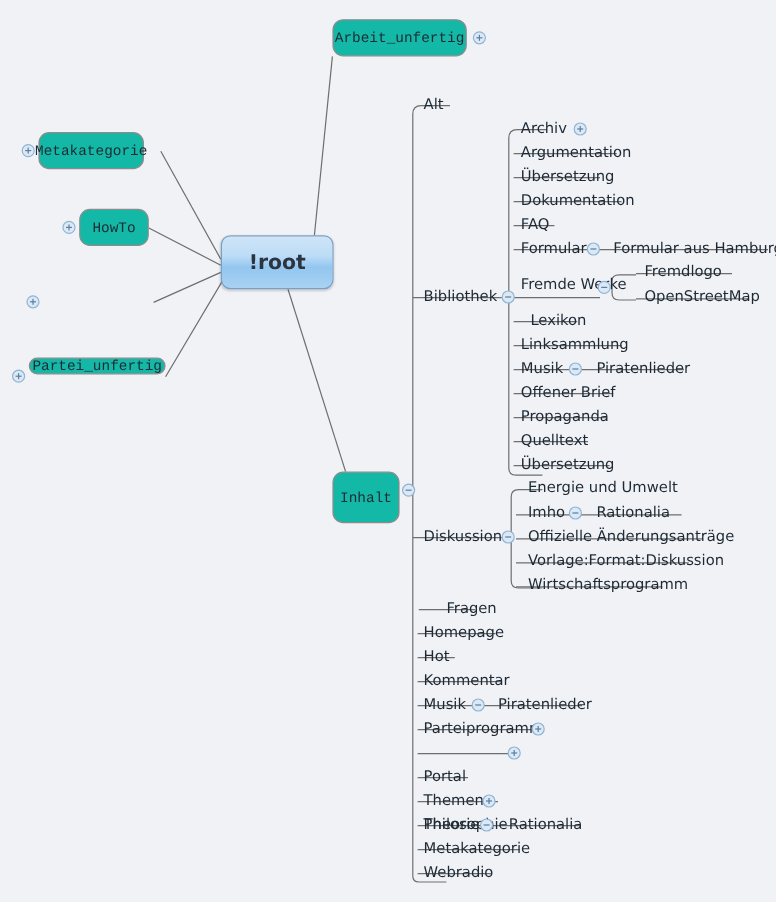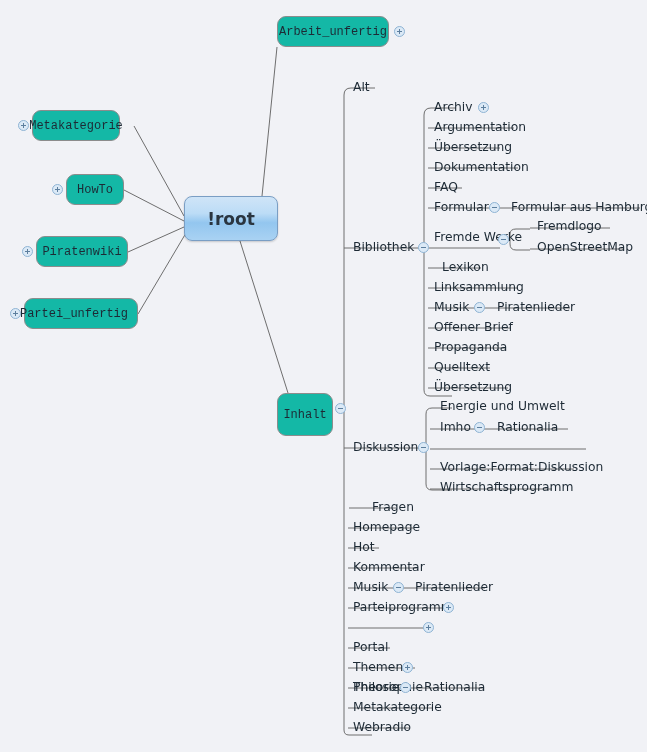--- a/index.html
+++ b/index.html
@@ -171,26 +171,23 @@
   <div class="box-node" style="left:32px; top:110px; width:88px; height:31px;">
     <span>Metakategorie</span>
   </div>
 
   <div class="toggle plus" style="left:52px; top:184px;"></div>
   <div class="box-node" style="left:66px; top:174px; width:58px; height:31px;">
     <span>HowTo</span>
   </div>
 
   <div class="toggle plus" style="left:22px; top:246px;"></div>
-  <div class="box-node" style="left:36px; top:236px; width:92px; height:31px;">
-    <span>Piratenwiki</span>
-  </div>
 
   <div class="toggle plus" style="left:10px; top:308px;"></div>
-  <div class="box-node" style="left:24px; top:298px; width:114px; height:31px;justify-content:flex-end;">
+  <div class="box-node" style="left:24px; top:298px; width:114px; height:14px;">
     <span>Partei_unfertig</span>
   </div>
 
   <div class="box-node" style="left:277px; top:16px; width:112px; height:31px;">
     <span>Arbeit_unfertig</span>
   </div>
   <div class="toggle plus" style="left:394px; top:26px;"></div>
 
   <div class="box-node" style="left:277px; top:393px; width:56px; height:43px;">
     <span>Inhalt</span>
@@ -336,20 +333,23 @@
   </div>
 
   <div class="leaf" style="left:440px; top:420px;">
     <span>Imho</span>
   </div>
   <div class="toggle minus" style="left:474px; top:422px;"></div>
   <div class="leaf" style="left:497px; top:420px;">
     <span>Rationalia</span>
   </div>
 
+  <div class="leaf" style="left:440px; top:440px;">
+    <span>Offizielle Änderungsanträge</span>
+  </div>
   <div class="leaf" style="left:440px; top:460px;">
     <span>Vorlage:Format:Diskussion</span>
   </div>
   <div class="leaf" style="left:440px; top:480px;">
     <span>Wirtschaftsprogramm</span>
   </div>
 
 </div>
 
 </body></html>

